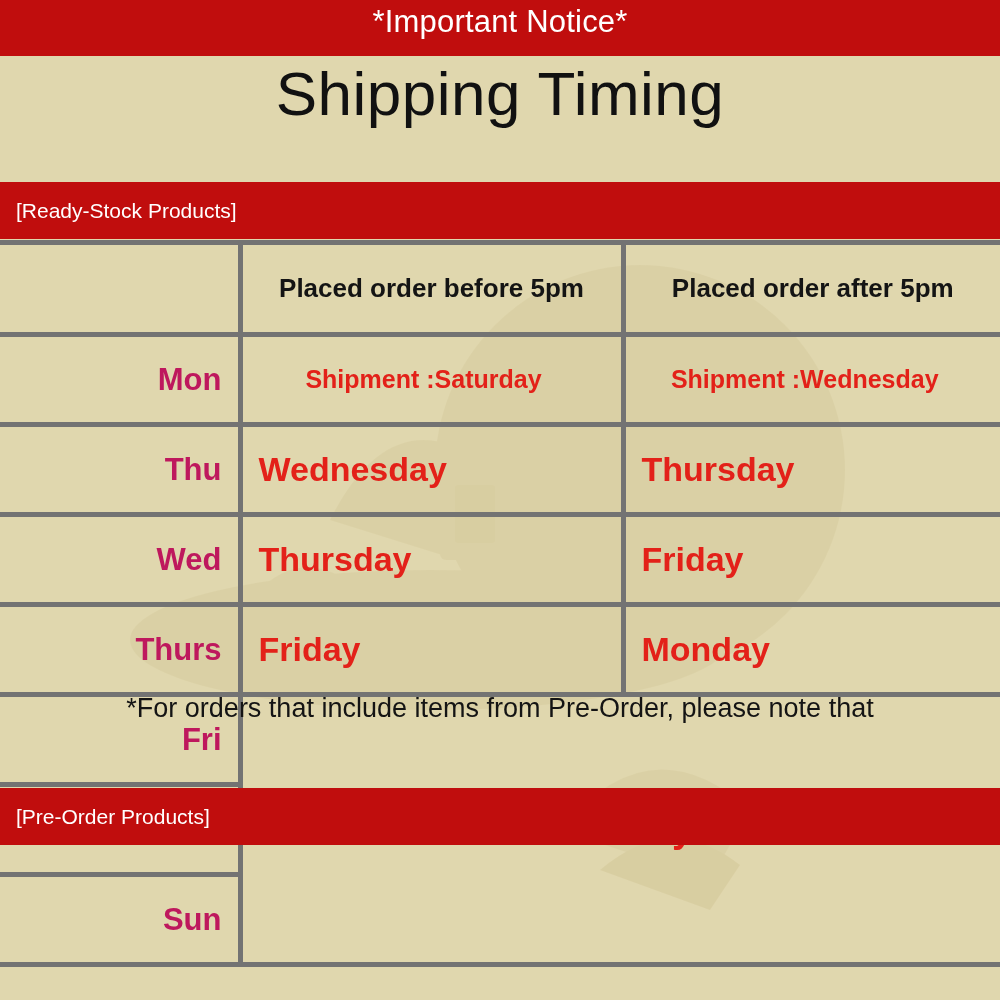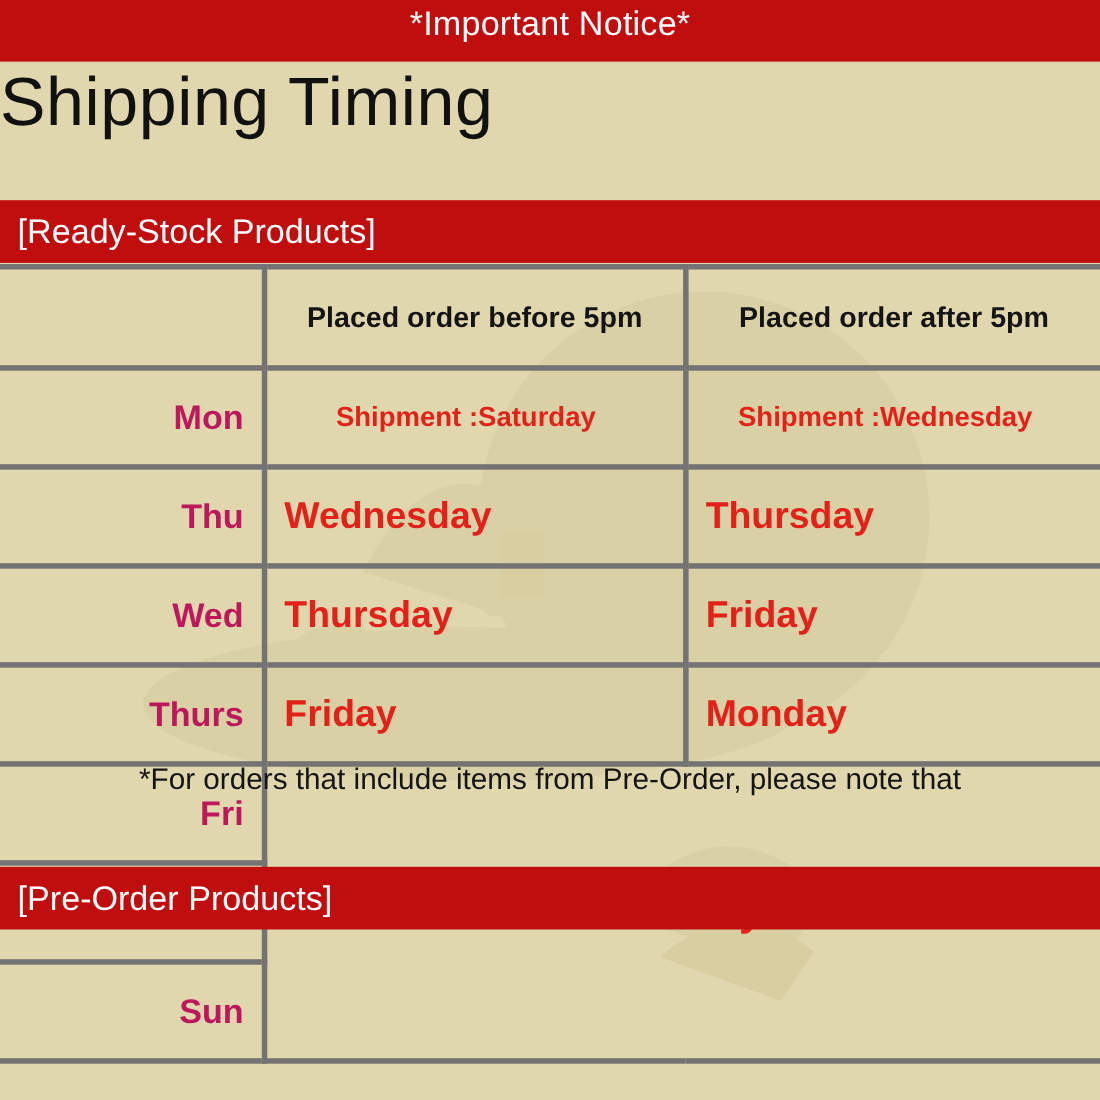--- a/index.html
+++ b/index.html
@@ -49,30 +49,31 @@
     line-height: 44px;
     text-align: center;
     font-size: 31px;
     letter-spacing: 0.2px;
   }
   .banner-section {
     height: 57px;
     line-height: 57px;
     text-align: left;
     padding-left: 16px;
-    font-size: 31px;
+    font-size: 21px;
   }
   .banner-ready { top: 182px; }
   .banner-preorder { top: 788px; }
 
   
   .page-title {
     position: absolute;
     left: 0; top: 58px;
     width: 1000px;
+    text-align: center;
     font-size: 62px;
     color: #111111;
     letter-spacing: 0.5px;
     z-index: 1;
   }
 
   
   .ship-table {
     position: absolute;
     left: 0;

